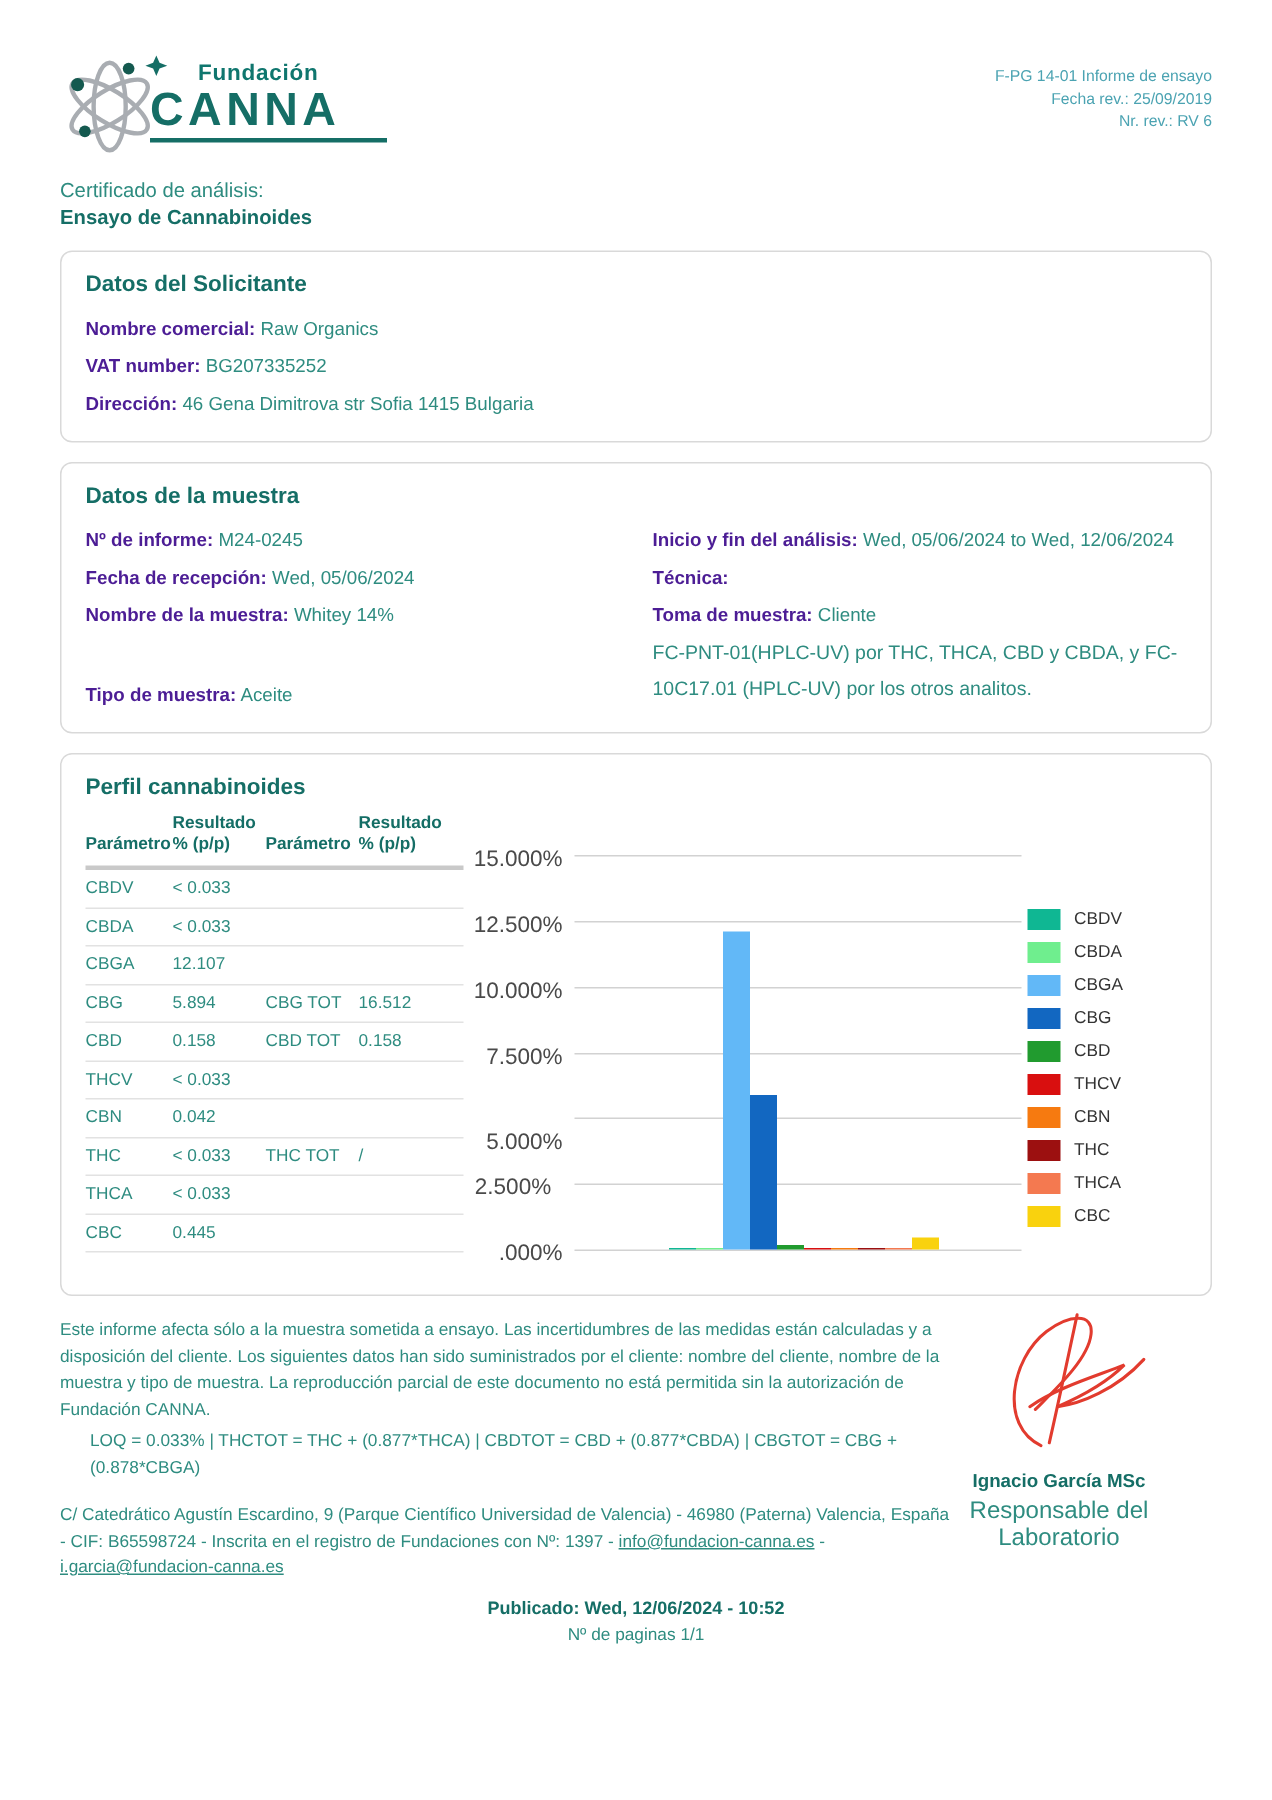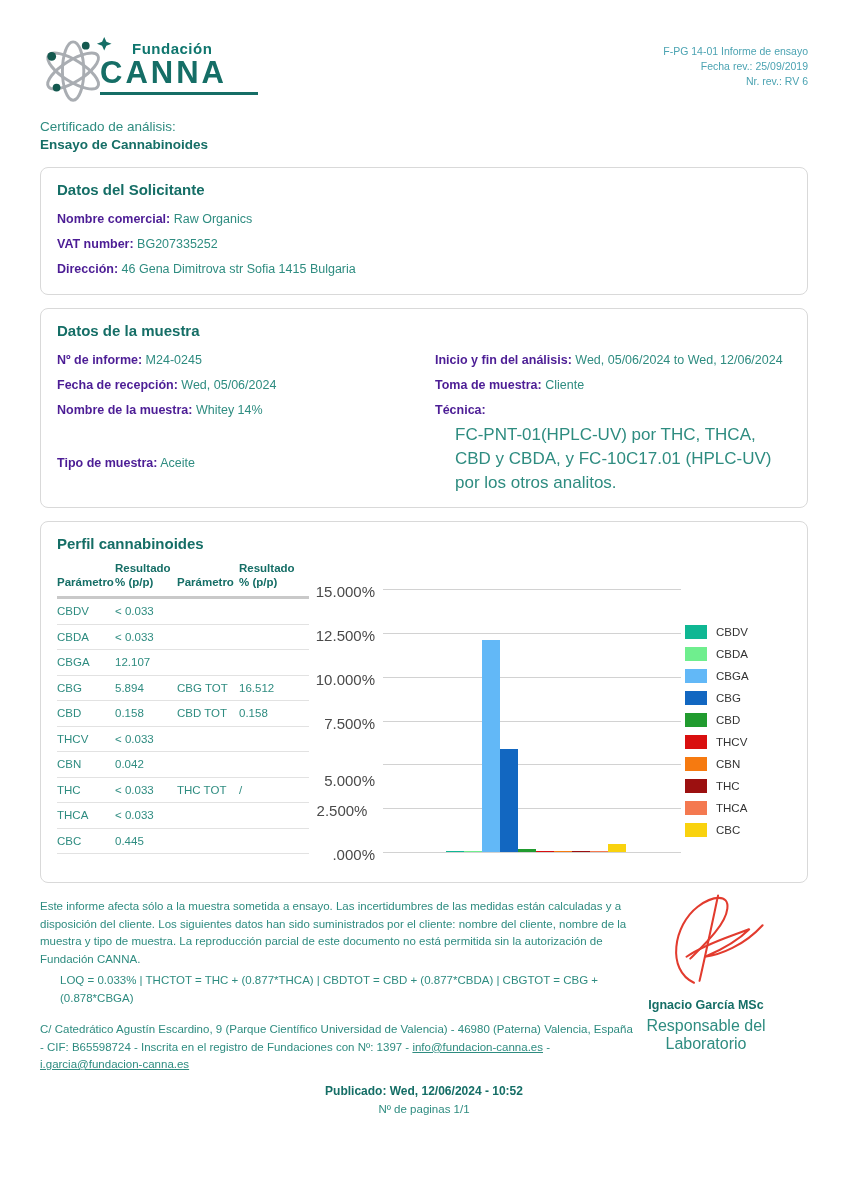--- a/index.html
+++ b/index.html
@@ -24,21 +24,21 @@
   
   .box { border:1px solid #d9d9d9; border-radius:8px; padding:13px 16px 12px 16px; margin-top:13px; }
   .box h2 { font-size:15px; font-weight:bold; color:#156e66; margin-bottom:9px; }
   .field { font-size:12.5px; line-height:25px; color:#2e8c80; }
   .field b { color:#4c1d95; font-weight:bold; }
 
   
   .muestra-cols { display:flex; }
   .m-left { width:378px; }
   .m-right { flex:1; }
-  .tecnica-text { font-size:17px; line-height:24px; color:#2e8c80; max-width:360px;margin-left:20px; }
+  .tecnica-text { font-size:13px; line-height:24px; color:#2e8c80; max-width:360px; }
   .tipo-field { margin-top:28px; }
 
   
   .perfil-body { display:flex; margin-top:2px; }
   .ptable { width:252px; font-size:11.5px; color:#2e8c80; flex:0 0 auto; }
   .ptable .thead { display:flex; align-items:flex-end; font-weight:bold; color:#156e66; border-bottom:3px solid #c9c9c9; padding-bottom:7px; }
   .hcell { white-space:pre-line; line-height:14px; }
   .c1 { width:58px; } .c2 { width:62px; } .c3 { width:62px; } .c4 { width:56px; }
   .trow { display:flex; align-items:center; height:25.5px; border-bottom:1px solid #e2e2e2; }
 
@@ -125,22 +125,22 @@
             <div class="field"><b>Nombre de la muestra:</b><span> Whitey 14%</span></div>
           </div>
         <div class="field tipo-field">
           <b>Tipo de muestra:</b>
           <span>Aceite</span>
         </div>
       </div>
       <div class="m-right">
         <div id="muestra-right">
             <div class="field"><b>Inicio y fin del análisis:</b><span> Wed, 05/06/2024 to Wed, 12/06/2024</span></div>
+            <div class="field"><b>Técnica:</b><span> </span></div>
             <div class="field"><b>Toma de muestra:</b><span> Cliente</span></div>
-            <div class="field"><b>Técnica:</b><span> </span></div>
           </div>
         <div class="tecnica-text">FC-PNT-01(HPLC-UV) por THC, THCA, CBD y CBDA, y FC-10C17.01 (HPLC-UV) por los otros analitos.</div>
       </div>
     </div>
   </div>
 
   <div class="box">
     <h2>Perfil cannabinoides</h2>
     <div class="perfil-body">
       <div class="ptable">

